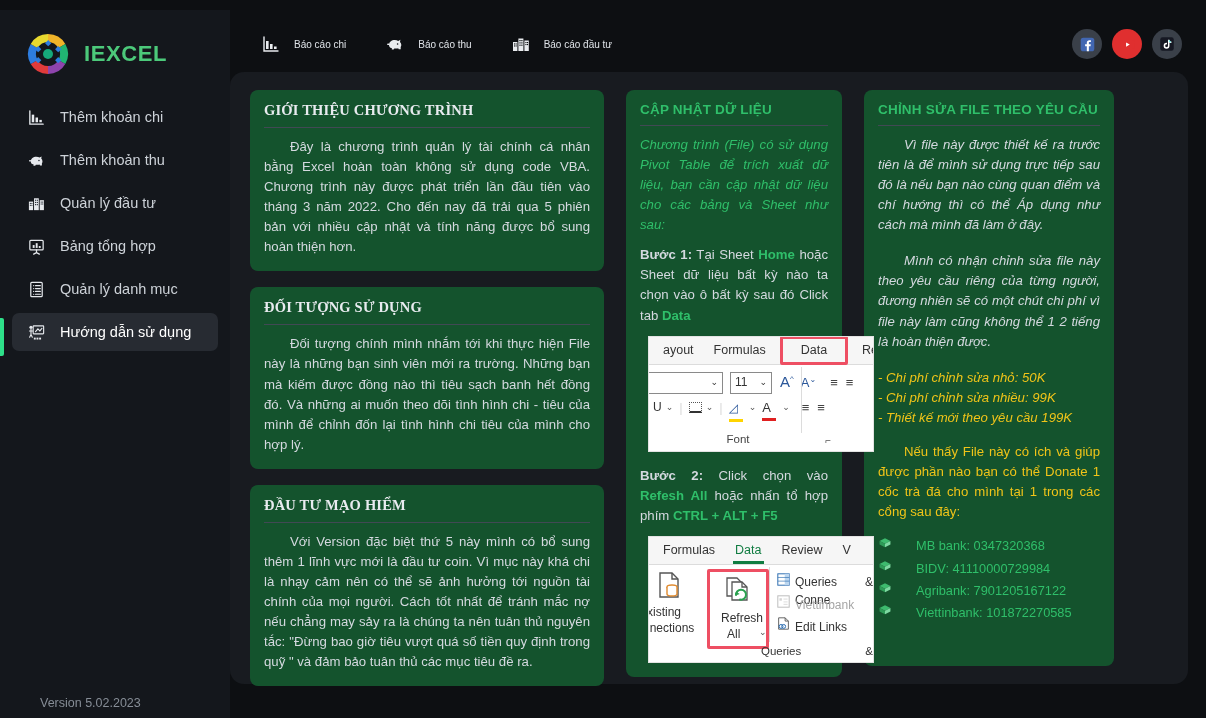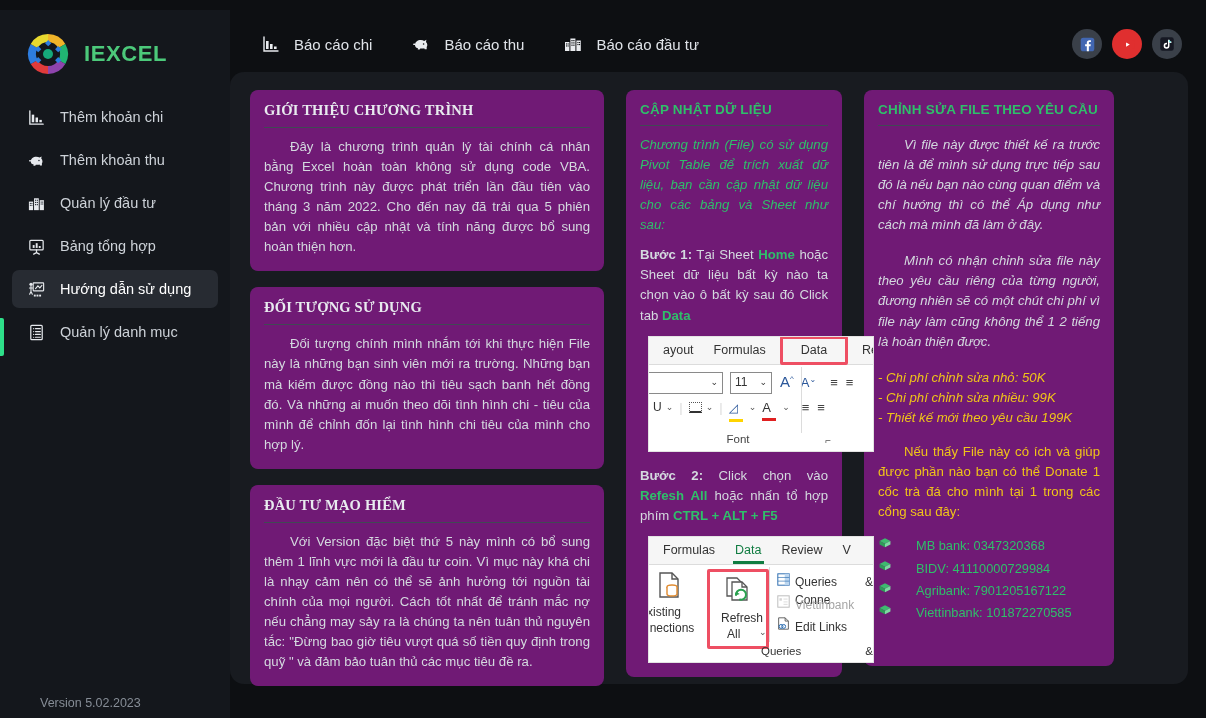--- a/index.html
+++ b/index.html
@@ -41,21 +41,21 @@
     position: absolute; left: 40px; bottom: 18px;
     font-size: 12.5px; color: #868d96;
   }
 
   
   #topbar {
     position: absolute; left: 230px; top: 0; width: 976px; height: 88px;
     display: flex; align-items: center;
   }
   .topnav { display: flex; align-items: center; gap: 38px; margin-left: 30px; }
-  .topnav-item { display: flex; align-items: center; gap: 12px; color: #dfe3e8; font-size: 15px; cursor: pointer; }
+  .topnav-item { display: flex; align-items: center; gap: 12px; color: #dfe3e8; font-size: 10px; cursor: pointer; }
   .topnav-item .nav-icon { width: 22px; height: 22px; display: flex; align-items: center; justify-content: center; color: #e9ecef; }
 
   .socials { position: absolute; right: 24px; top: 29px; display: flex; gap: 10px; }
   .social {
     width: 30px; height: 30px; border-radius: 50%;
     display: flex; align-items: center; justify-content: center; cursor: pointer;
     background: #3a4049;
   }
 
   
@@ -64,21 +64,21 @@
     background: #181b20; border-radius: 14px;
     padding: 18px 20px;
     display: flex; gap: 22px;
   }
   .col { display: flex; flex-direction: column; gap: 16px; }
   .col-left  { width: 354px; }
   .col-mid   { width: 216px; }
   .col-right { width: 250px; }
 
   .card {
-    background: #701a75; border-radius: 8px; padding: 12px 14px 14px 14px;
+    background: #14532d; border-radius: 8px; padding: 12px 14px 14px 14px;
   }
   .card-title {
     font-family: "Liberation Serif", serif;
     font-weight: bold; font-size: 14.5px; color: #e8ebef;
     letter-spacing: 0.2px; padding-bottom: 8px;
   }
   .card-title.green { color: #2fbf6a; font-family: "Liberation Sans", sans-serif; font-size: 13.5px; }
   .card-rule { height: 1px; background: #414954; margin-bottom: 9px; }
   .card-body {
     font-size: 13.2px; line-height: 1.52; color: #d4d9df; text-align: justify;
@@ -215,45 +215,45 @@
               <rect x="3" y="3.5" width="14" height="10" rx="1"></rect>
               <path d="M10 13.5v3M10 16.5l-3 1.5M10 16.5l3 1.5" stroke-linecap="round"></path>
               <rect x="6" y="8.5" width="2" height="3" fill="#e6e9ed" stroke="none"></rect>
               <rect x="9.2" y="6.5" width="2" height="5" fill="#e6e9ed" stroke="none"></rect>
               <rect x="12.4" y="9.5" width="2" height="2" fill="#e6e9ed" stroke="none"></rect>
             </svg>
           </span>
           <span class="nav-label">Bảng tổng hợp</span>
         </div>
 
+        <div class="nav-item">
+          <span class="nav-icon">
+            <svg viewBox="0 0 20 20" width="19" height="19" fill="none" stroke="#e6e9ed" stroke-width="1.3">
+              <rect x="4" y="2.5" width="12" height="15" rx="1"></rect>
+              <path d="M7 6h.01M9 6h5M7 9h.01M9 9h5M7 12h.01M9 12h5M7 15h.01M9 15h5" stroke-linecap="round"></path>
+            </svg>
+          </span>
+          <span class="nav-label">Quản lý danh mục</span>
+        </div>
+
         <div class="nav-item active">
           <span class="nav-icon">
             <svg viewBox="0 0 20 20" width="19" height="19" fill="none" stroke="#e6e9ed" stroke-width="1.2">
               <rect x="6.5" y="3" width="11" height="8.5" rx=".6"></rect>
               <path d="M9 9l2.5-2.8 2 2 2.2-2.6" stroke-linecap="round"></path>
               <circle cx="4.2" cy="4.6" r="1.7" fill="#e6e9ed" stroke="none"></circle>
               <path d="M4.2 6.6v5.4M4.2 12l-1.4 3M4.2 12l1.4 3M2.6 8.4h3.2" stroke-linecap="round"></path>
               <g fill="#e6e9ed" stroke="none">
                 <rect x="7.2" y="15.4" width="2" height="2"></rect>
                   <rect x="10" y="15.4" width="2" height="2"></rect>
                   <rect x="12.8" y="15.4" width="2" height="2"></rect>
               </g>
             </svg>
           </span>
           <span class="nav-label">Hướng dẫn sử dụng</span>
-        </div>
-
-        <div class="nav-item">
-          <span class="nav-icon">
-            <svg viewBox="0 0 20 20" width="19" height="19" fill="none" stroke="#e6e9ed" stroke-width="1.3">
-              <rect x="4" y="2.5" width="12" height="15" rx="1"></rect>
-              <path d="M7 6h.01M9 6h5M7 9h.01M9 9h5M7 12h.01M9 12h5M7 15h.01M9 15h5" stroke-linecap="round"></path>
-            </svg>
-          </span>
-          <span class="nav-label">Quản lý danh mục</span>
         </div>
 
       </nav>
 
       <div class="version">Version 5.02.2023</div>
     </div>
   </aside>
 
   <header id="topbar">
     <div class="topnav">

